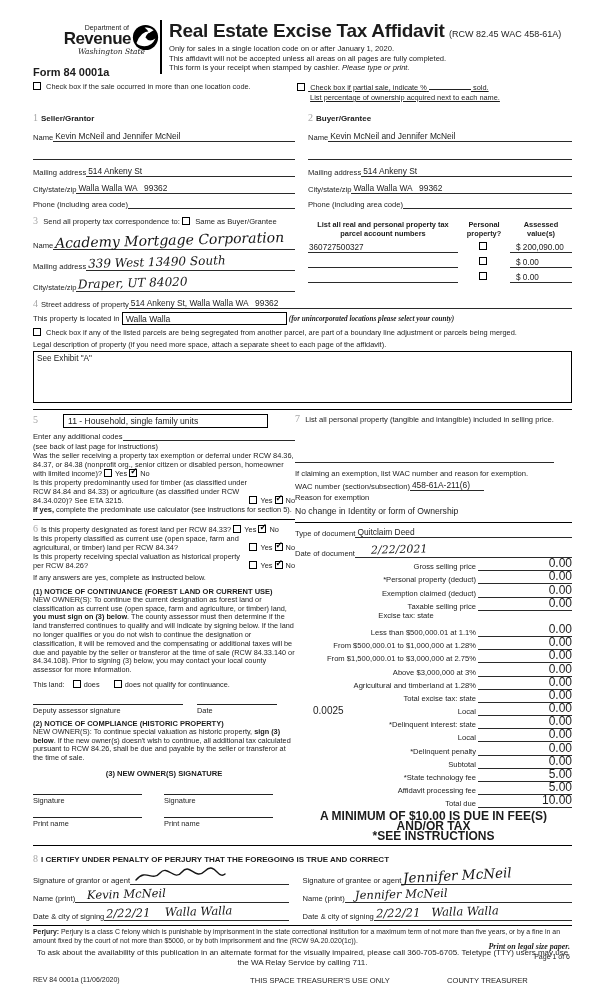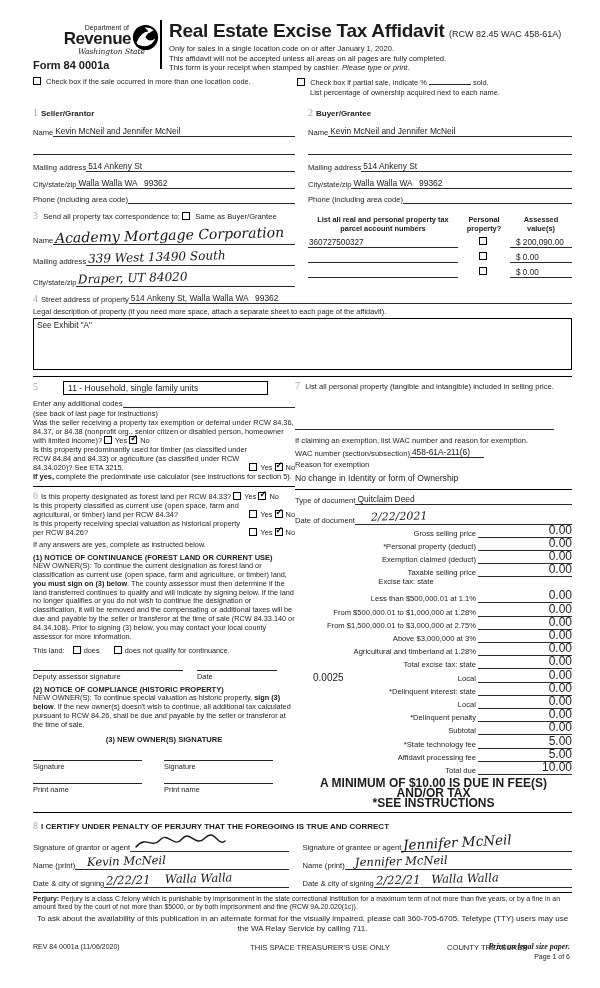--- a/index.html
+++ b/index.html
@@ -10,38 +10,38 @@
     padding:16px 28px 0 33px; position:relative; overflow:hidden;
   }
   .keep-ws { white-space:pre-wrap; }
 
   
   .hdr { display:flex; align-items:stretch; }
   .logo { width:122px; position:relative; padding-top:8px; }
   .logo .dept-small { font-size:7px; text-align:right; padding-right:26px; }
   .logo .dept-name { font-size:17px; font-weight:bold; letter-spacing:-0.5px; text-align:right; padding-right:24px; line-height:15px; }
   .logo .dept-state { font-size:7.5px; font-style:italic; font-family:"DejaVu Serif",serif; text-align:right; padding-right:10px; margin-top:1px; }
-  .logo .form-number { font-size:11px; font-weight:bold; margin-top:3px; }
+  .logo .form-number { font-size:11px; font-weight:bold; margin-top:10px; }
   .logo svg { position:absolute; right:-4px; top:8px; }
   .hdr-divider { border-left:2px solid #000; margin:4px 7px 4px 5px; }
   .titleblock { flex:1; padding-top:5px; }
   .title-line { line-height:20px; }
   .main-title { font-size:19px; font-weight:bold; letter-spacing:-0.3px; }
   .title-rcw { font-size:9px; }
   .sub { font-size:7.6px; line-height:9.5px; }
   .sub .em { font-style:italic; }
 
   
   .cb { display:inline-block; width:8px; height:8px; border:1px solid #000; background:#fff;
         vertical-align:-1px; position:relative; margin:0 3px 0 0; flex:none; }
   .cb.checked::after { content:"✓"; position:absolute; left:0px; top:-3px; font-size:9px; font-weight:bold; color:#000; }
 
   .topchecks { display:flex; margin-top:4px; font-size:7.4px; }
   .topchecks .half-l { width:49%; }
-  .topchecks .half-r { width:51%; }
+  .topchecks .half-r { width:51%;text-decoration:underline; }
   .blank-short { display:inline-block; width:42px; border-bottom:1px solid #222; height:8px; }
   .tc-sub { padding-left:13px; margin-top:1px; }
 
   
   .fline { display:flex; align-items:flex-end; margin-top:6px; }
   .flabel { font-size:7.6px; white-space:nowrap; }
   .fvalue { flex:1; border-bottom:1px solid #2a2a2a; padding:0 2px; min-height:9px; }
   .typed { font-size:8.4px; }
   .hand { font-family:"DejaVu Serif",serif; font-style:italic; color:#151515; display:inline-block; transform:rotate(-1.5deg); }
 
@@ -246,20 +246,29 @@
       </div>
     </div>
   </div>
 
   <div style="margin-top:6px;">
     <div class="fline" style="margin-top:0;">
       <span class="gray-num">4</span>
       <span class="flabel">Street address of property</span>
       <span class="fvalue typed keep-ws">514 Ankeny St, Walla Walla WA   99362</span>
     </div>
+    <div style="margin-top:3px; font-size:7.6px;">
+      <span>This property is located in</span>
+      <span class="located-box typed">Walla Walla</span>
+      <span class="italic-note">(for unincorporated locations please select your county)</span>
+    </div>
+    <div style="margin-top:3px; font-size:7.4px;">
+      <span class="cb"></span>
+      <span>Check box if any of the listed parcels are being segregated from another parcel, are part of a boundary line adjustment or parcels being merged.</span>
+    </div>
     <div style="margin-top:3px; font-size:7.4px;">Legal description of property (if you need more space, attach a separate sheet to each page of the affidavit).</div>
     <div class="legal-box">See Exhibit "A"</div>
   </div>
 
   <div class="s5s7">
     <div class="col-l" style="width:262px; border-bottom:1px solid #000; padding-bottom:5px;">
       <div style="display:flex;">
         <span class="gray-num">5</span>
         <span class="code-box">11 - Household, single family units</span>
       </div>

